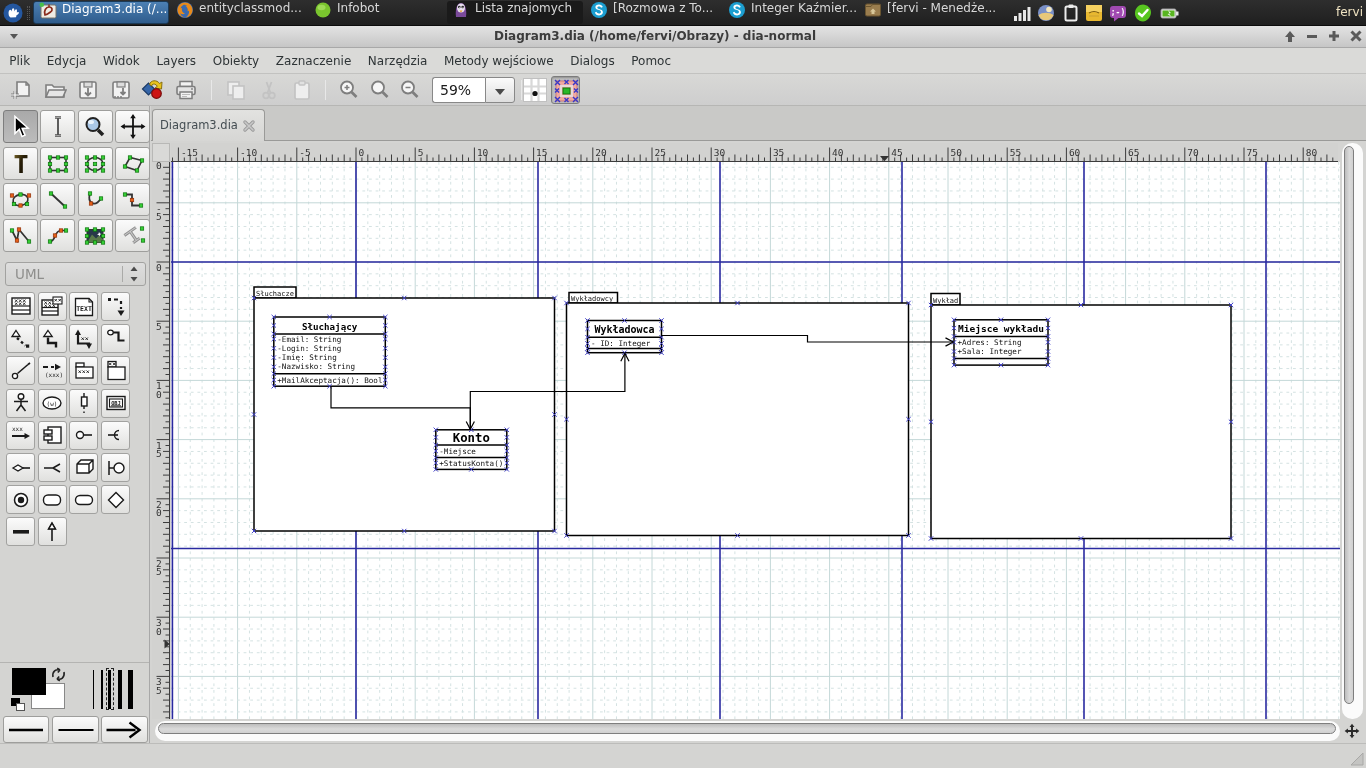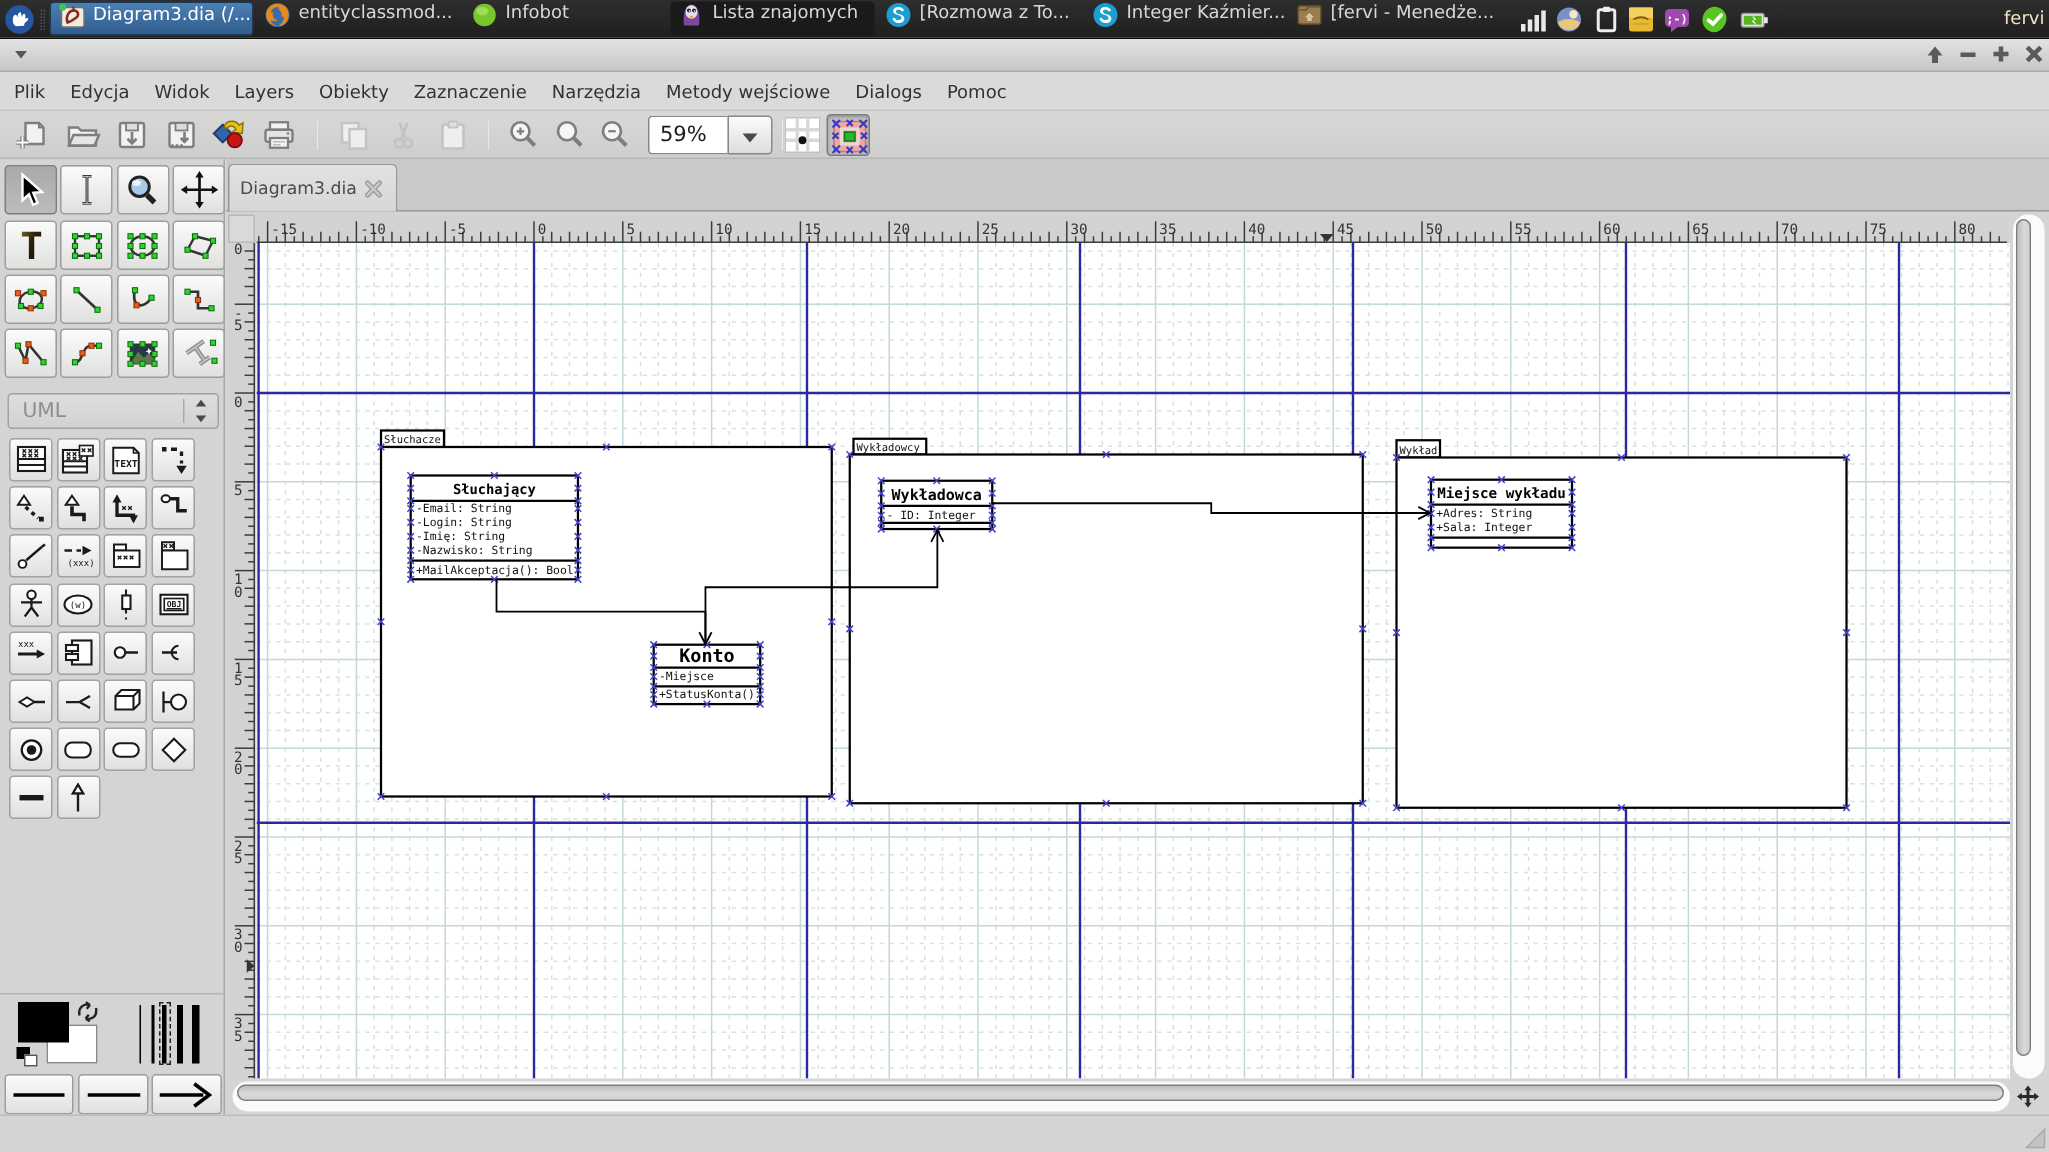--- a/index.html
+++ b/index.html
@@ -180,20 +180,21 @@
         <path d="M9 7 L12 10 L10 10.5 L12.5 14 L8.5 11 L10.5 10.5 Z" fill="#f4f4f4"></path>
       </svg></span>
     <div id="clock" style="left:1186px">pon, 17 cze 2013 22:28</div>
     <div id="panel-user" style="left:1336px">fervi</div>
   </div>
 
 <div id="titlebar" class="abs">
   <svg class="tb-btn" style="left:6px" viewBox="0 0 16 16">
       <path d="M4 6 L12 6 L8 11 Z" fill="#555"></path>
     </svg>
+  <div class="title">Diagram3.dia (/home/fervi/Obrazy) - dia-normal</div>
   <svg class="tb-btn" style="left:1282px" viewBox="0 0 16 16">
       <path d="M8 3 L13 9 L10 9 L10 14 L6 14 L6 9 L3 9 Z" fill="#5a5a5a"></path>
     </svg>
   <svg class="tb-btn" style="left:1304px" viewBox="0 0 16 16">
       <rect x="3" y="7" width="10" height="3" fill="#5a5a5a"></rect>
     </svg>
   <svg class="tb-btn" style="left:1326px" viewBox="0 0 16 16">
       <path d="M6.5 3 L9.5 3 L9.5 6.5 L13 6.5 L13 9.5 L9.5 9.5 L9.5 13 L6.5 13 L6.5 9.5 L3 9.5 L3 6.5 L6.5 6.5 Z" fill="#5a5a5a"></path>
     </svg>
   <svg class="tb-btn" style="left:1348px" viewBox="0 0 16 16">

